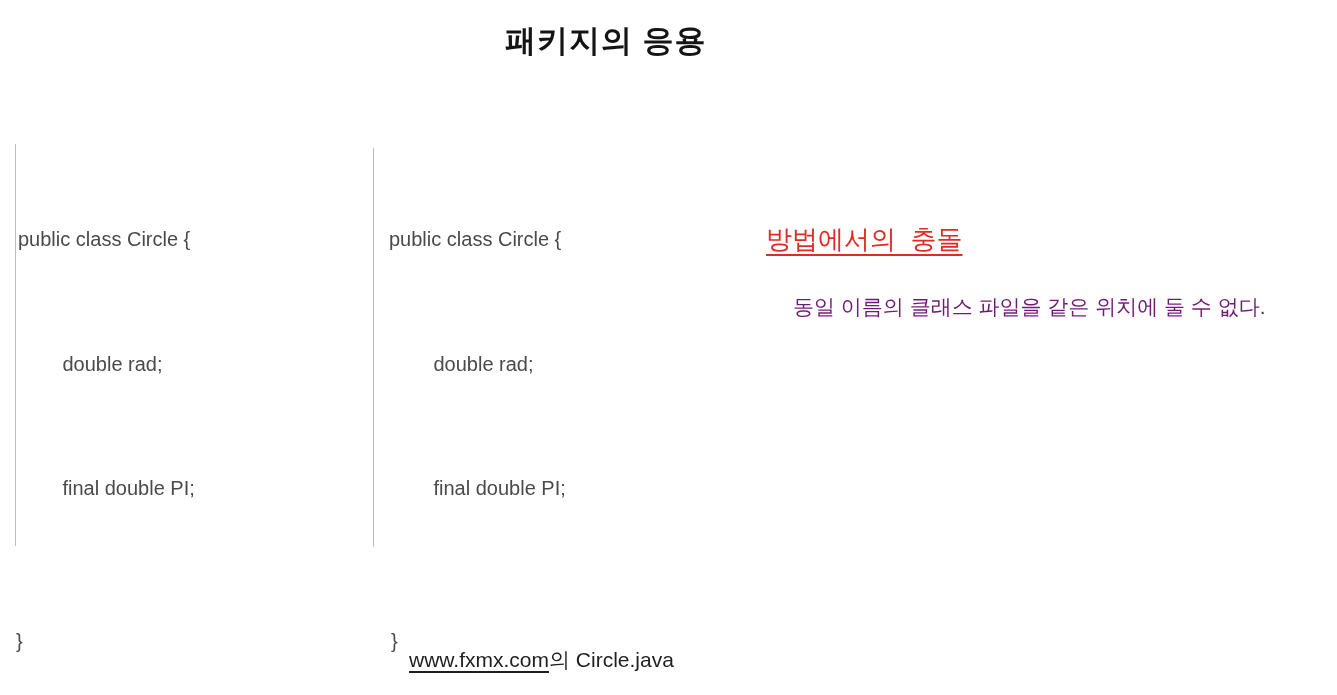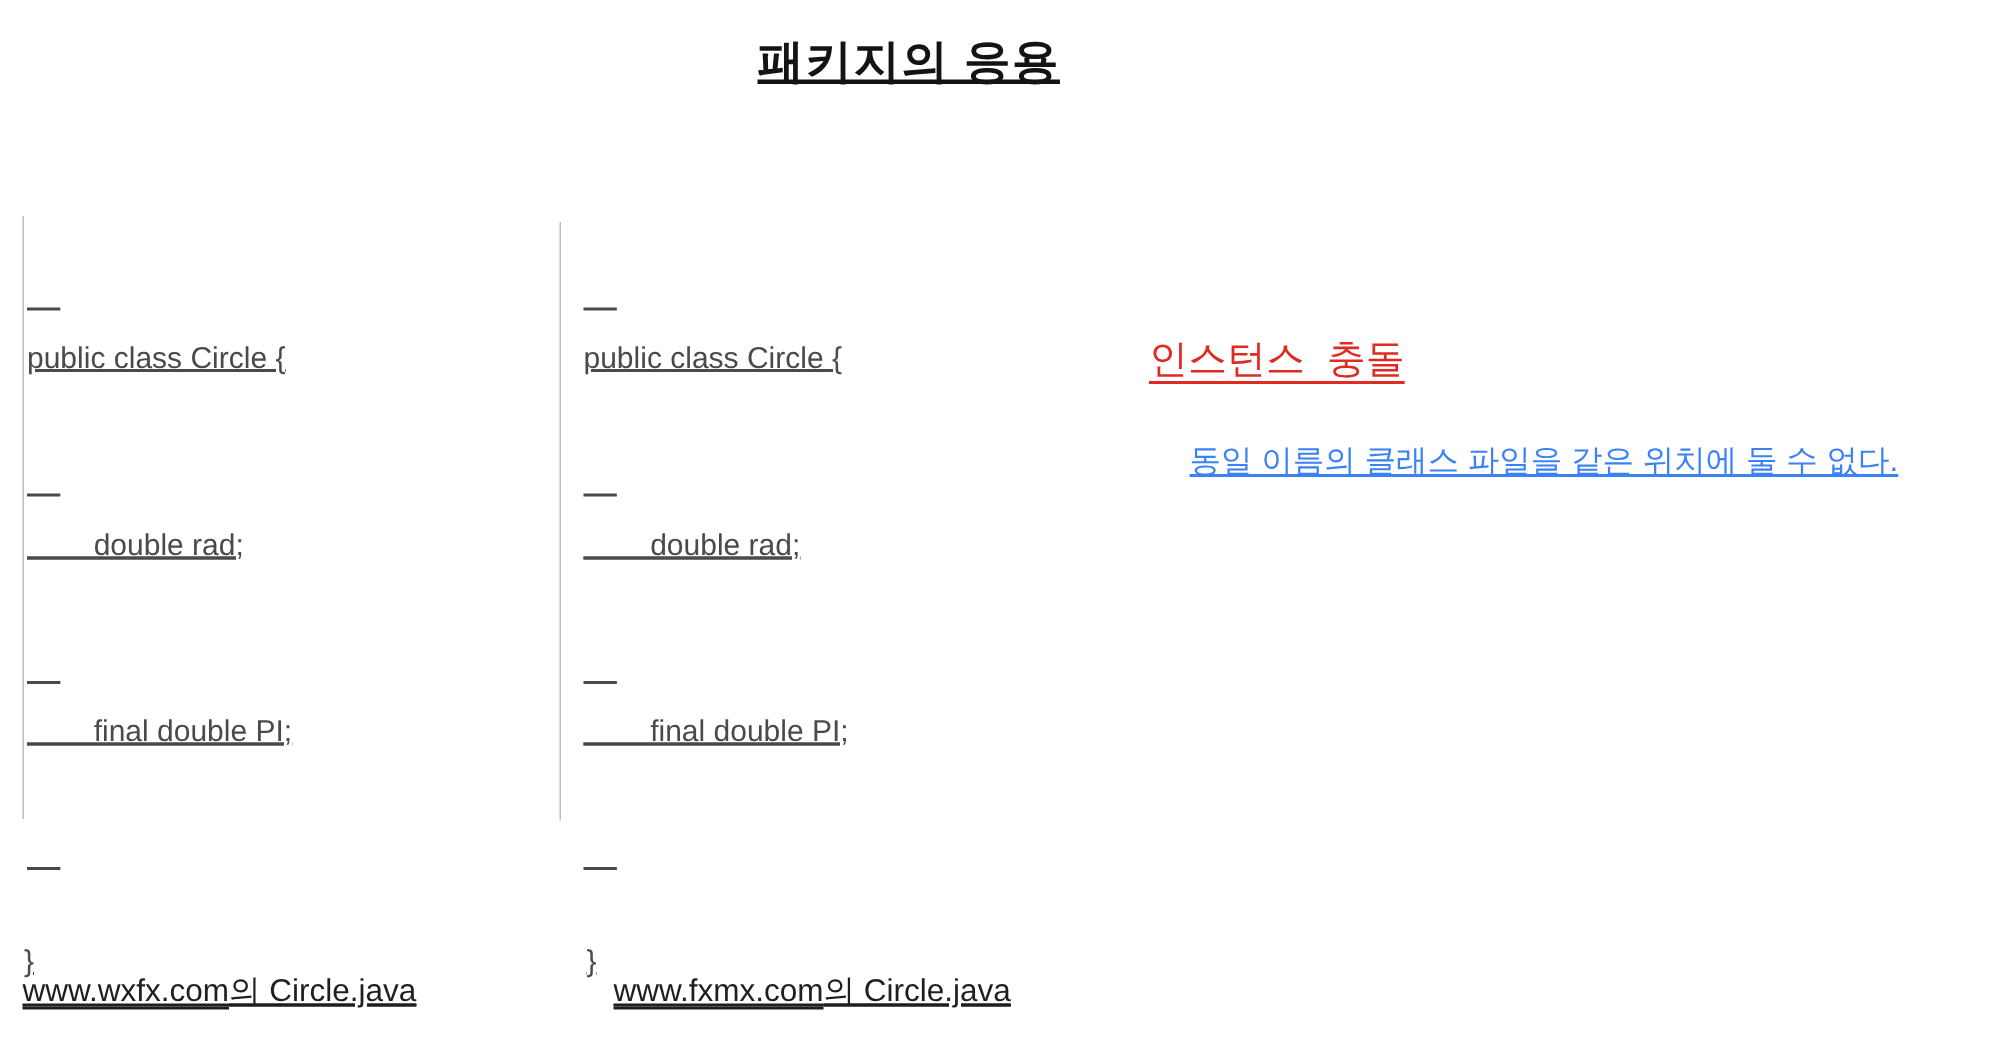--- a/index.html
+++ b/index.html
@@ -1,15 +1,15 @@
 <!DOCTYPE html>
 <html><head>
 <meta charset="utf-8">
 <style>
-  * { margin: 0; padding: 0; box-sizing: border-box; text-decoration: underline; }
+  * { margin: 0; padding: 0; box-sizing: border-box; }
   html, body { background: #ffffff; }
   body { font-family: "Liberation Sans", sans-serif; }
 
   .slide {
     position: relative;
     width: 1337px;
     height: 695px;
     background: #ffffff;
     overflow: hidden;
   }
@@ -84,21 +84,21 @@
     text-underline-offset: 6px;
     white-space: pre;
   }
   .note-heading-1 { top: 222px; }
   .note-heading-2 { top: 400px; }
 
   .note-body {
     position: absolute;
     left: 793px;
     font-size: 21px;
-    color: #3b82f6;
+    color: #701a75;
     white-space: nowrap;
   }
   .note-body-1 { top: 293px; }
   .note-body-2 { top: 466px; }
 </style>
 </head>
 <body>
 
 <div class="slide">
 
@@ -115,36 +115,35 @@
     
     
     
     
     
     
     
     
   </div>
   <div class="overflow-brace b-left">}</div>
-  <div class="caption caption-left"><span class="url">www.wxfx.com</span><span>의 Circle.java</span></div>
 
   <div class="code code-mid">
     <div class="ln">public class Circle {</div>
     <div class="ln">        double rad;</div>
     <div class="ln">        final double PI;</div>
     <div class="ln"></div>
     
     
     
     
     
     
     
     
   </div>
   <div class="overflow-brace b-mid">}</div>
   <div class="caption caption-mid"><span class="url">www.fxmx.com</span><span>의 Circle.java</span></div>
 
-  <h2 class="note-heading note-heading-1">인스턴스  충돌</h2>
+  <h2 class="note-heading note-heading-1">방법에서의  충돌</h2>
   <p class="note-body note-body-1">동일 이름의 클래스 파일을 같은 위치에 둘 수 없다.</p>
 
 
 </div>
 
 </body></html>

